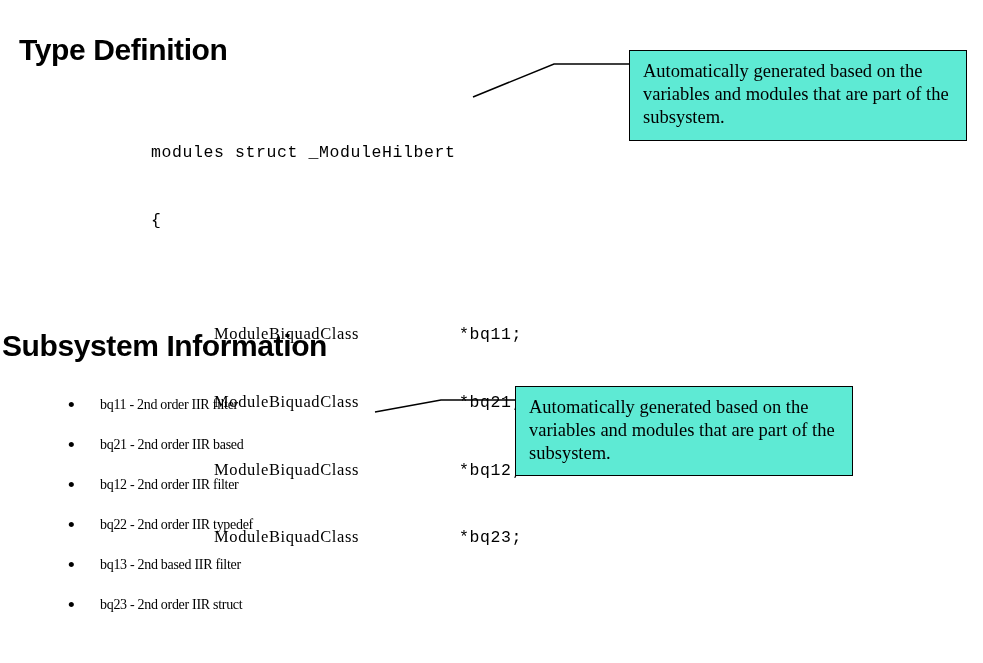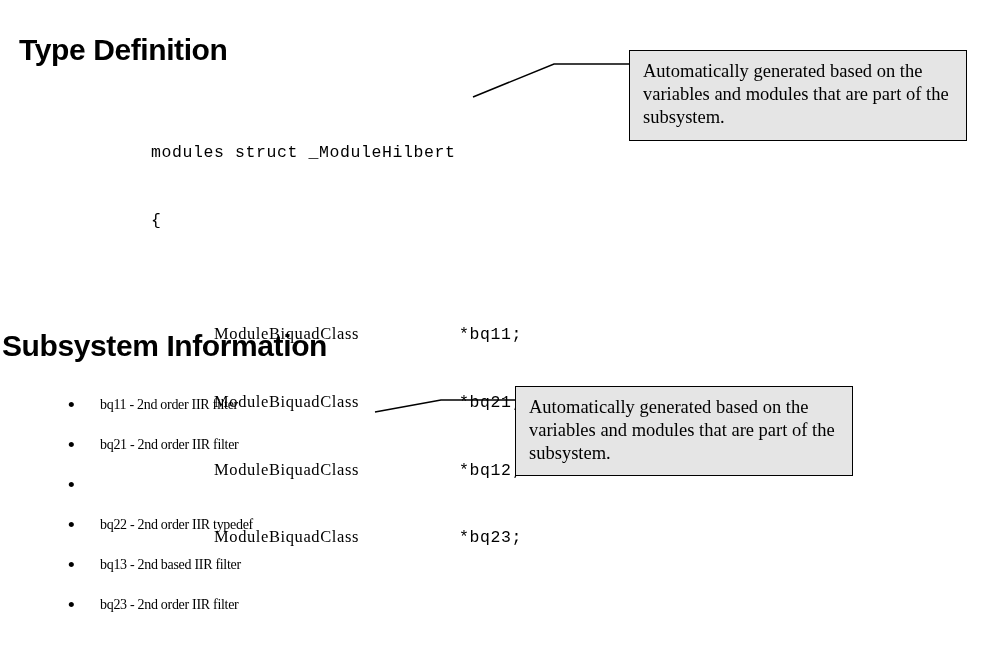--- a/index.html
+++ b/index.html
@@ -76,21 +76,21 @@
     line-height: 22px;
     letter-spacing: -0.3px;
     color: #000000;
     white-space: nowrap;
   }
 
   
   .callout {
     position: absolute;
     border: 1.5px solid #000000;
-    background: #e5e5e5;
+    background: #5eead4;
     box-sizing: border-box;
     font-family: "Liberation Serif", "DejaVu Serif", serif;
     font-size: 18.5px;
     line-height: 23px;
     color: #000000;
     padding: 9px 12px 8px 13px;
   }
   #callout-type-definition {
     left: 629px;
     top: 50px;
@@ -144,36 +144,37 @@
 
   <div id="heading-subsystem-information" class="section-heading">Subsystem Information</div>
 
   <div id="bullet-list">
     <div class="bullet-row">
       <span class="bullet-marker">•</span>
       <span class="bullet-text">bq11 - 2nd order IIR filter</span>
     </div>
     <div class="bullet-row">
       <span class="bullet-marker">•</span>
-      <span class="bullet-text">bq21 - 2nd order IIR filter</span>
+      <span class="bullet-text">bq21 - 2nd order IIR based</span>
     </div>
     <div class="bullet-row">
       <span class="bullet-marker">•</span>
+      <span class="bullet-text">bq12 - 2nd order IIR filter</span>
     </div>
     <div class="bullet-row">
       <span class="bullet-marker">•</span>
       <span class="bullet-text">bq22 - 2nd order IIR typedef</span>
     </div>
     <div class="bullet-row">
       <span class="bullet-marker">•</span>
       <span class="bullet-text">bq13 - 2nd based IIR filter</span>
     </div>
     <div class="bullet-row">
       <span class="bullet-marker">•</span>
-      <span class="bullet-text">bq23 - 2nd order IIR filter</span>
+      <span class="bullet-text">bq23 - 2nd order IIR struct</span>
     </div>
   </div>
 
   <svg class="leader-svg" viewBox="0 0 983 663" width="983" height="663">
     <polyline fill="none" stroke="#000000" stroke-width="1.5" points="473,97 554,64 629,64"></polyline>
     <polyline fill="none" stroke="#000000" stroke-width="1.5" points="375,412 441,400 515,400"></polyline>
   </svg>
 
   <div id="callout-type-definition" class="callout">Automatically generated based on the variables and modules that are part of the subsystem.</div>
 

